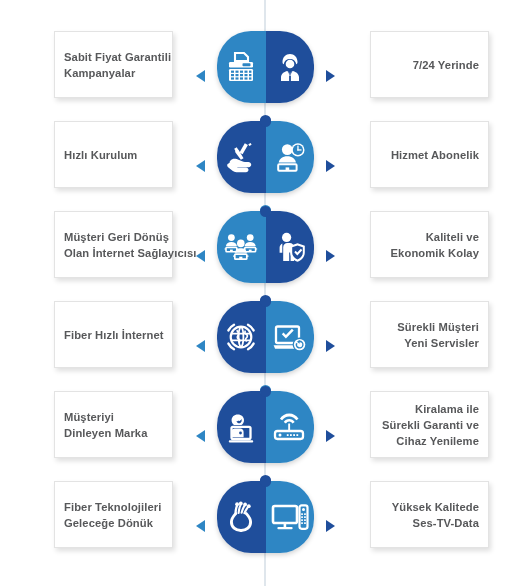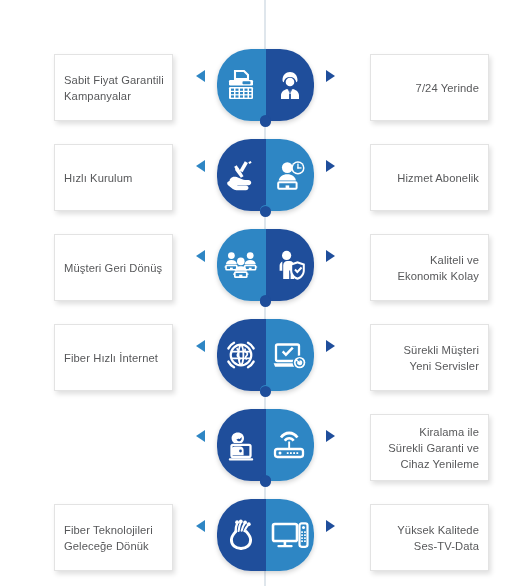--- a/index.html
+++ b/index.html
@@ -31,22 +31,23 @@
     position: relative;
     z-index: 2;
     width: 531px;
     padding-top: 31px;
   }
 
   .row {
     position: relative;
     height: 90px;
     display: flex;
-    align-items: flex-end;
+    align-items: flex-start;
     justify-content: center;
+    font-weight: bold;
   }
 
   
   .tbox {
     position: absolute;
     width: 119px;
     height: 67px;
     background: #ffffff;
     border: 1px solid #e3e3e3;
     box-shadow: 2px 3px 5px rgba(0,0,0,0.13);
@@ -206,20 +207,21 @@
         </div>
       </div>
       <div class="arrow rgt"></div>
       <div class="tbox right">
         <div class="line">Hizmet Abonelik</div>
       </div>
     </div>
     <div class="row">
       <div class="tbox left">
         <div class="line">Müşteri Geri Dönüş</div>
+        <div class="line">Olan İnternet Sağlayıcısı</div>
       </div>
       <div class="arrow lft"></div>
       <div class="dot top"></div>
       <div class="dot bot"></div>
       <div class="pill">
         <div class="half" style="background: rgb(46, 134, 196);">
           <svg width="36" height="34" viewBox="0 0 36 34" fill="#fff">
      <circle cx="8.4" cy="7.6" r="3.4"></circle>
      <path d="M8.4 12c2.9 0 5.2 1.6 5.5 4H2.9c.3-2.4 2.6-4 5.5-4z"></path>
      <rect x="3" y="17.4" width="10.8" height="4.4" rx="0.8" fill="none" stroke="#fff" stroke-width="1.6"></rect>
@@ -283,20 +285,24 @@
      </svg>
         </div>
       </div>
       <div class="arrow rgt"></div>
       <div class="tbox right">
         <div class="line">Sürekli Müşteri</div>
         <div class="line">Yeni Servisler</div>
       </div>
     </div>
     <div class="row">
+      <div class="tbox left">
+        <div class="line">Müşteriyi</div>
+        <div class="line">Dinleyen Marka</div>
+      </div>
       <div class="arrow lft"></div>
       <div class="dot top"></div>
       <div class="dot bot"></div>
       <div class="pill">
         <div class="half" style="background: rgb(31, 78, 155);">
           <svg width="34" height="34" viewBox="0 0 34 34" fill="#fff">
      <path d="M13.8 4.4c3.6 0 6.2 2.4 6.2 5.8 0 2.1-1 3.9-2.6 4.9H10.2c-1.6-1-2.6-2.8-2.6-4.9 0-3.4 2.6-5.8 6.2-5.8z"></path>
      <path d="M17.4 9.1c.5 1.4.4 3-1 3.9-1.5 1-3.5-.3-4-2 .6.4 1.5.3 1.8-.4.4.9 2 .7 3.2-1.5z" fill="#1f4e9b"></path>
      <rect x="7.5" y="16.8" width="19" height="12.2" rx="1.4" fill="none" stroke="#fff" stroke-width="2.3"></rect>
      <rect x="4.8" y="30.2" width="24.4" height="2.4" rx="1"></rect>

